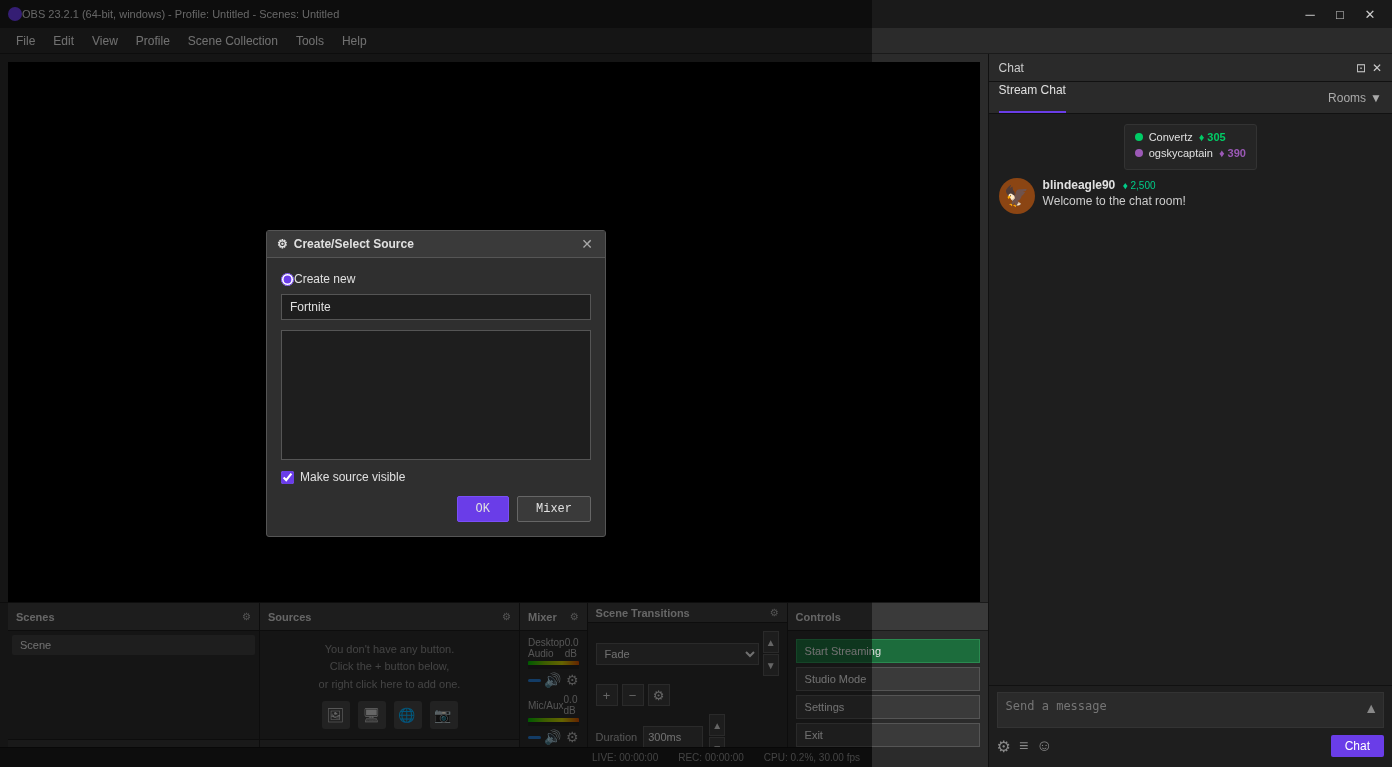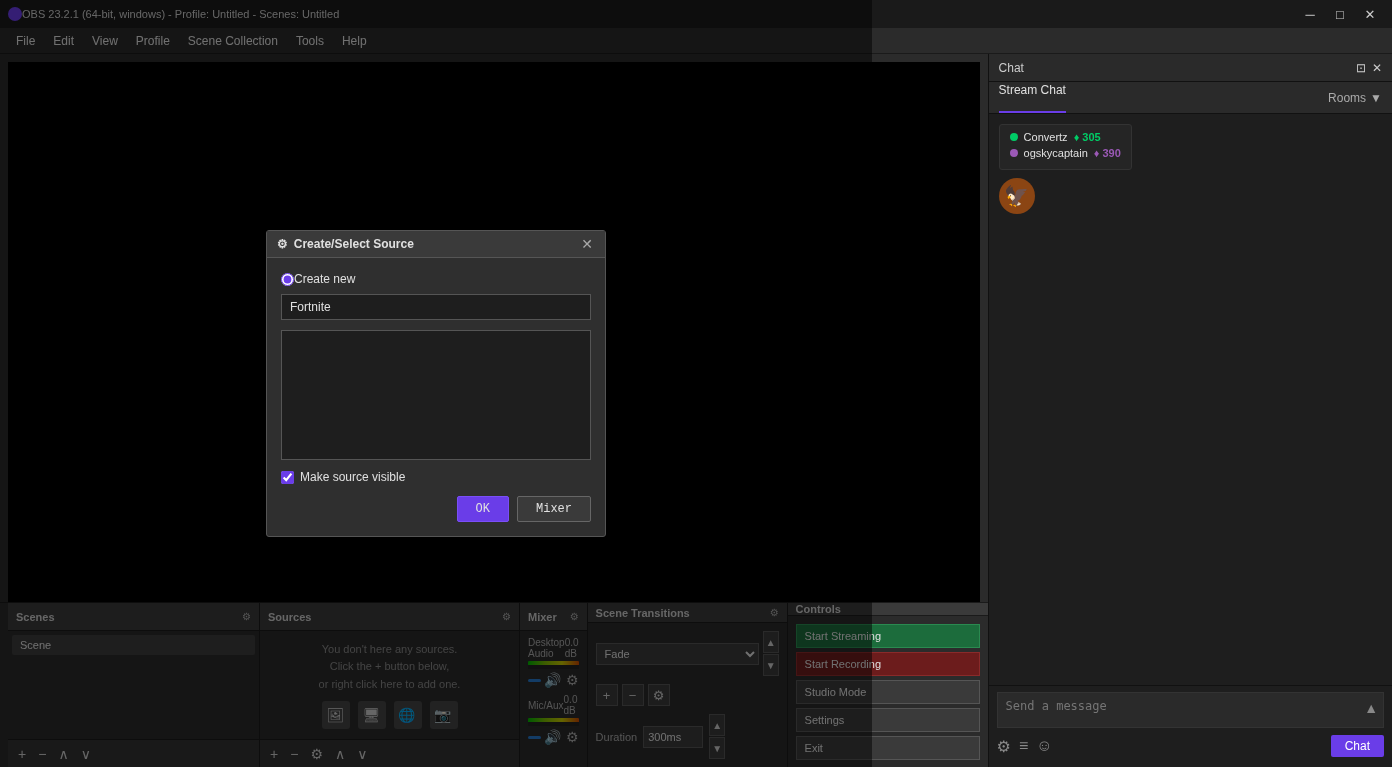--- a/index.html
+++ b/index.html
@@ -626,21 +626,21 @@
           <button class="pt-btn">∨</button>
         </div>
       </div>
 
       <div class="panel" id="sources-panel">
         <div class="panel-header">
           <span class="panel-title">Sources</span>
           <span class="panel-icon">⚙</span>
         </div>
         <div class="panel-content">
-          <span>You don't here any sources.</span>
+          <span>You don't have any button.</span>
           <span>Click the + button below,</span>
           <span>or right click here to add one.</span>
           <div class="source-icons">
             <div class="source-icon-btn">🖼</div>
             <div class="source-icon-btn">🖥</div>
             <div class="source-icon-btn">🌐</div>
             <div class="source-icon-btn">📷</div>
           </div>
         </div>
         <div class="panel-toolbar">
@@ -721,66 +721,77 @@
           </div>
         </div>
       </div>
 
       <div class="panel" id="controls-panel">
         <div class="panel-header">
           <span class="panel-title">Controls</span>
         </div>
         <div class="panel-content">
           <button class="ctrl-btn start-streaming">Start Streaming</button>
-          <button class="ctrl-btn start-recording">Start Recording</button>
           <button class="ctrl-btn">Studio Mode</button>
           <button class="ctrl-btn">Settings</button>
           <button class="ctrl-btn">Exit</button>
         </div>
       </div>
 
     </div>
 
+    <div id="status-bar">
+      <span>LIVE: 00:00:00</span>
+      <span>REC: 00:00:00</span>
+      <span>CPU: 0.2%, 30.00 fps</span>
+    </div>
 
   </div>
 
   <div id="chat-panel">
     <div id="chat-header">
       <span>Chat</span>
       <div id="chat-header-right">
         <span>⊡</span>
         <span>✕</span>
       </div>
     </div>
     <div id="chat-tabs">
       <span id="chat-tabs-left">Stream Chat</span>
       <div id="chat-tabs-right">
         <span>Rooms</span>
         <span>▼</span>
       </div>
     </div>
     <div id="chat-messages">
 
-      <div style="display:flex;justify-content:flex-start;margin-bottom:8px;">
+      <div style="display:flex;justify-content:center;margin-bottom:8px;">
         <div style="background:#252525;border:1px solid #333;border-radius:3px;padding:6px 10px;">
           <div class="viewer-item">
             <span class="viewer-dot-green"></span>
             <span>Convertz</span>
             <span class="viewer-count-green">♦ 305</span>
           </div>
           <div class="viewer-item">
             <span class="viewer-dot-purple"></span>
             <span>ogskycaptain</span>
             <span class="viewer-count-purple">♦ 390</span>
           </div>
         </div>
       </div>
 
       <div class="chat-user-row">
         <div class="chat-avatar" style="background:#8b4513;font-size:20px;">🦅</div>
+        <div>
+          <div>
+            <span class="chat-username">blindeagle90</span>
+            <span class="chat-badge">♦ 2,500</span>
+          </div>
+          <div class="chat-msg">Welcome to the chat room!</div>
+        </div>
       </div>
     </div>
     <div id="chat-input-area">
       <div style="position:relative;">
         <textarea id="chat-input-box" placeholder="Send a message" style=""></textarea>
         <span style="position:absolute;right:6px;top:8px;color:#888;cursor:pointer;font-size:14px;">▲</span>
       </div>
       <div id="chat-input-icons">
         <div class="chat-icon-group">
           <span class="chat-icon">⚙</span>

